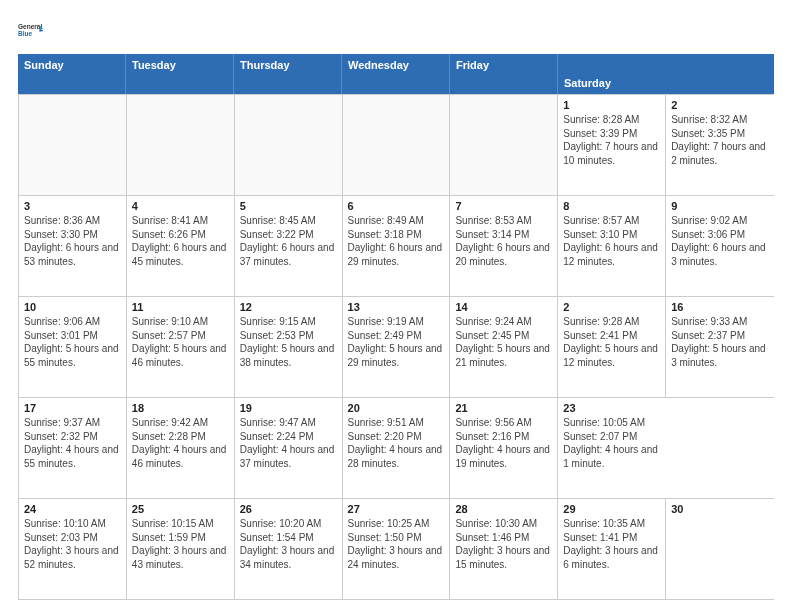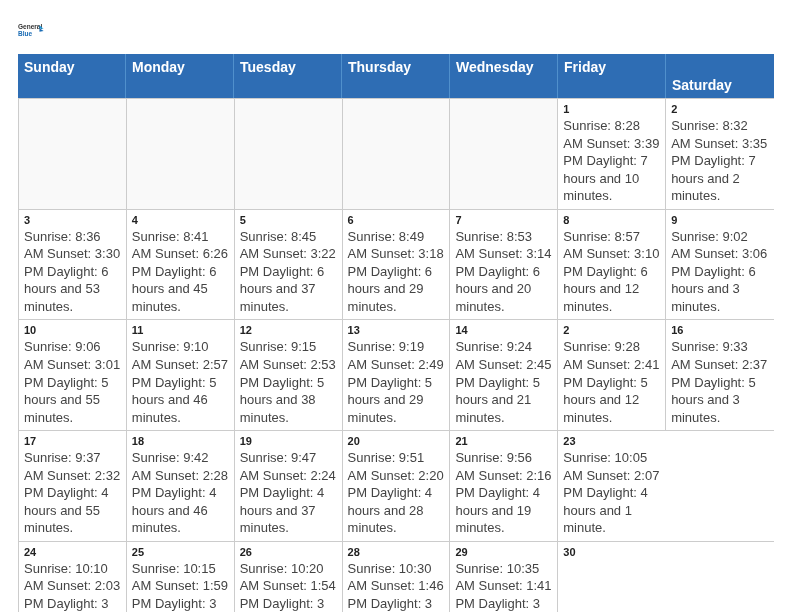--- a/index.html
+++ b/index.html
@@ -50,21 +50,21 @@
       display: flex;
       flex-direction: column;
     }
     .cal-header {
       display: grid;
       grid-template-columns: repeat(7, 1fr);
       background: #2e6db4;
     }
     .cal-header-cell {
       color: #fff;
-      font-size: 14px;
+      font-size: 11px;
       font-weight: bold;
       padding: 5px 6px;
       text-align: left;
       border-right: 1px solid #5090cc;
     }
     .cal-header-cell:last-child { border-right: none; margin-top: 18px; }
     .cal-body {
       flex: 1;
       display: grid;
       grid-template-rows: repeat(5, 1fr);
@@ -88,21 +88,21 @@
     .cal-cell:last-child { border-right: none; }
     .cal-cell.empty { background: #f9f9f9; }
     .day-num {
       font-size: 11px;
       font-weight: bold;
       color: #222;
       display: block;
       margin-bottom: 2px;
     }
     .day-info {
-      font-size: 13px;
+      font-size: 10px;
       color: #444;
       line-height: 1.35;
     }
   </style>
 </head>
 <body>
 
 <div class="page">
   <div class="header">
     <div class="logo">
@@ -114,21 +114,20 @@
         </svg>
     </div>
     <div class="title-block">
       <div class="month-title"></div>
       <div class="subtitle"></div>
     </div>
   </div>
   <div class="calendar">
     <div class="cal-header">
     <div class="cal-header-cell">Sunday</div>
-        <div class="cal-header-cell">Monday</div>
         <div class="cal-header-cell">Tuesday</div>
         <div class="cal-header-cell">Thursday</div>
         <div class="cal-header-cell">Wednesday</div>
         <div class="cal-header-cell">Friday</div>
         <div class="cal-header-cell">Saturday</div>
       </div>
     <div class="cal-body">
     <div class="cal-row">
           <div class="cal-cell empty"></div>
           <div class="cal-cell empty"></div>
@@ -312,20 +311,27 @@
 and 43 minutes.</div>
           </div>
           <div class="cal-cell">
             <span class="day-num">26</span>
             <div class="day-info">Sunrise: 10:20 AM
 Sunset: 1:54 PM
 Daylight: 3 hours
 and 34 minutes.</div>
           </div>
           <div class="cal-cell">
+            <span class="day-num">27</span>
+            <div class="day-info">Sunrise: 10:25 AM
+Sunset: 1:50 PM
+Daylight: 3 hours
+and 24 minutes.</div>
+          </div>
+          <div class="cal-cell">
             <span class="day-num">28</span>
             <div class="day-info">Sunrise: 10:30 AM
 Sunset: 1:46 PM
 Daylight: 3 hours
 and 15 minutes.</div>
           </div>
           <div class="cal-cell">
             <span class="day-num">29</span>
             <div class="day-info">Sunrise: 10:35 AM
 Sunset: 1:41 PM

